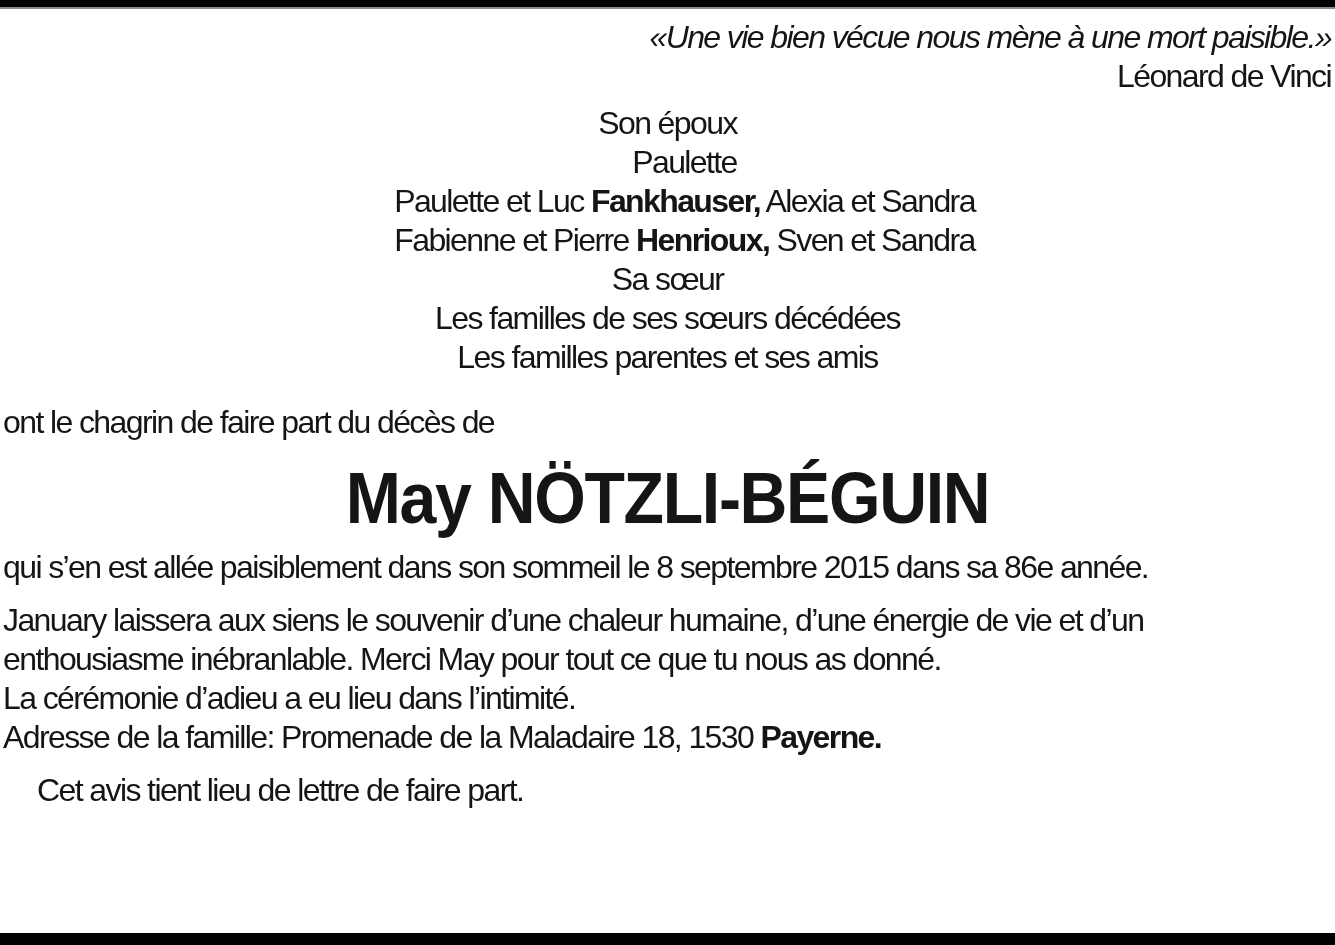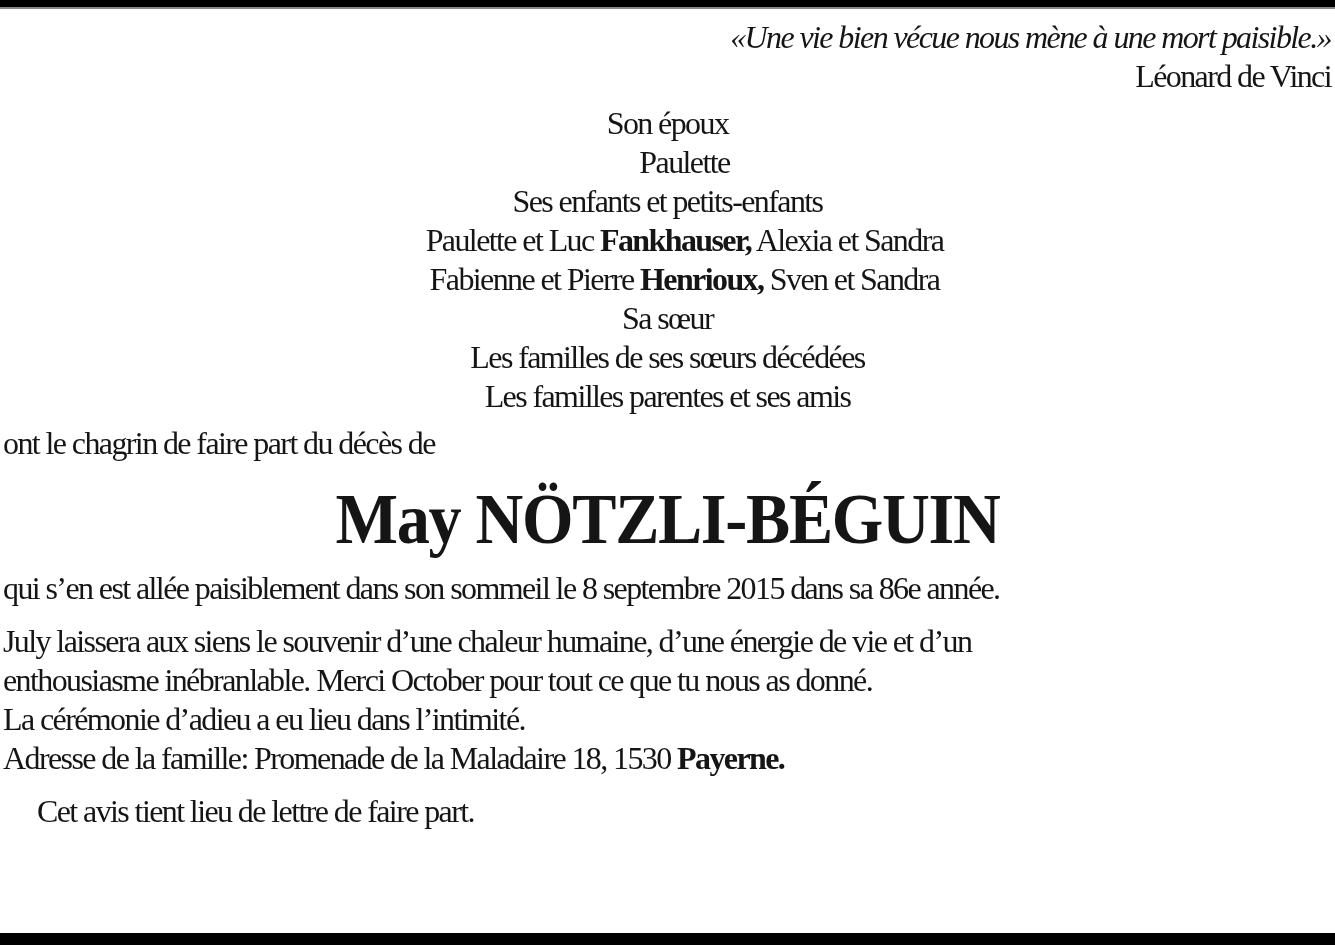--- a/index.html
+++ b/index.html
@@ -20,39 +20,38 @@
   .bar-bottom {
     position: absolute;
     left: 0; bottom: 0;
     width: 100%;
     height: 12px;
     background: #000000;
   }
   .content {
     padding: 0 3px;
     overflow: hidden;
-    font-family: Liberation Serif, serif;
   }
   .line {
     font-size: 32px;
     line-height: 39px;
     letter-spacing: -0.05em;
     white-space: nowrap;
   }
   .indent { padding-left: 34px; }
   .gap { margin-top: 14px; }
   .bold { font-weight: 700; }
   .quote-block {
     text-align: right;
     margin-top: 9px;
     padding-right: 1px;
   }
   .quote-text { font-style: italic; }
   .family-block { margin-top: 8px; text-align: center; }
-  .intro-line { margin-top: 8px; }
+  .intro-line { margin-top: 26px; }
   .deceased-name {
     text-align: center;
     font-weight: 700;
     font-size: 72px;
     line-height: 100px;
     letter-spacing: -0.02em;
     margin-top: 6px;
     white-space: nowrap;
     transform: scaleX(0.92);
     transform-origin: 50% 50%;
@@ -66,36 +65,35 @@
 <div class="content">
 
   <div class="quote-block">
     <div class="line quote-text">«Une vie bien vécue nous mène à une mort paisible.»</div>
     <div class="line">Léonard de Vinci</div>
   </div>
 
   <div class="family-block" id="family-block">
       <div class="line"><span>Son époux</span></div>
       <div class="line indent"><span>Paulette</span></div>
-      <div class="line"><span>Ses enfants et petits-enfants</span></div>
       <div class="line indent"><span>Paulette et Luc </span><span class="bold">Fankhauser,</span><span> Alexia et Sandra</span></div>
       <div class="line indent"><span>Fabienne et Pierre </span><span class="bold">Henrioux,</span><span> Sven et Sandra</span></div>
       <div class="line"><span>Sa sœur</span></div>
       <div class="line"><span>Les familles de ses sœurs décédées</span></div>
       <div class="line"><span>Les familles parentes et ses amis</span></div>
     </div>
 
   <div class="line intro-line">ont le chagrin de faire part du décès de</div>
 
   <div class="deceased-name">May NÖTZLI-BÉGUIN</div>
 
   <div id="body-block">
       <div class="line"><span>qui s’en est allée paisiblement dans son sommeil le 8 septembre 2015 dans sa 86e année.</span></div>
-      <div class="line gap"><span>July laissera aux siens le souvenir d’une chaleur humaine, d’une énergie de vie et d’un</span></div>
-      <div class="line"><span>enthousiasme inébranlable. Merci October pour tout ce que tu nous as donné.</span></div>
+      <div class="line gap"><span>January laissera aux siens le souvenir d’une chaleur humaine, d’une énergie de vie et d’un</span></div>
+      <div class="line"><span>enthousiasme inébranlable. Merci May pour tout ce que tu nous as donné.</span></div>
       <div class="line"><span>La cérémonie d’adieu a eu lieu dans l’intimité.</span></div>
       <div class="line"><span>Adresse de la famille: Promenade de la Maladaire 18, 1530 </span><span class="bold">Payerne.</span></div>
       <div class="line indent gap"><span>Cet avis tient lieu de lettre de faire part.</span></div>
     </div>
 
 </div>
 
 <div class="bar-bottom"></div>
 
 </body></html>

